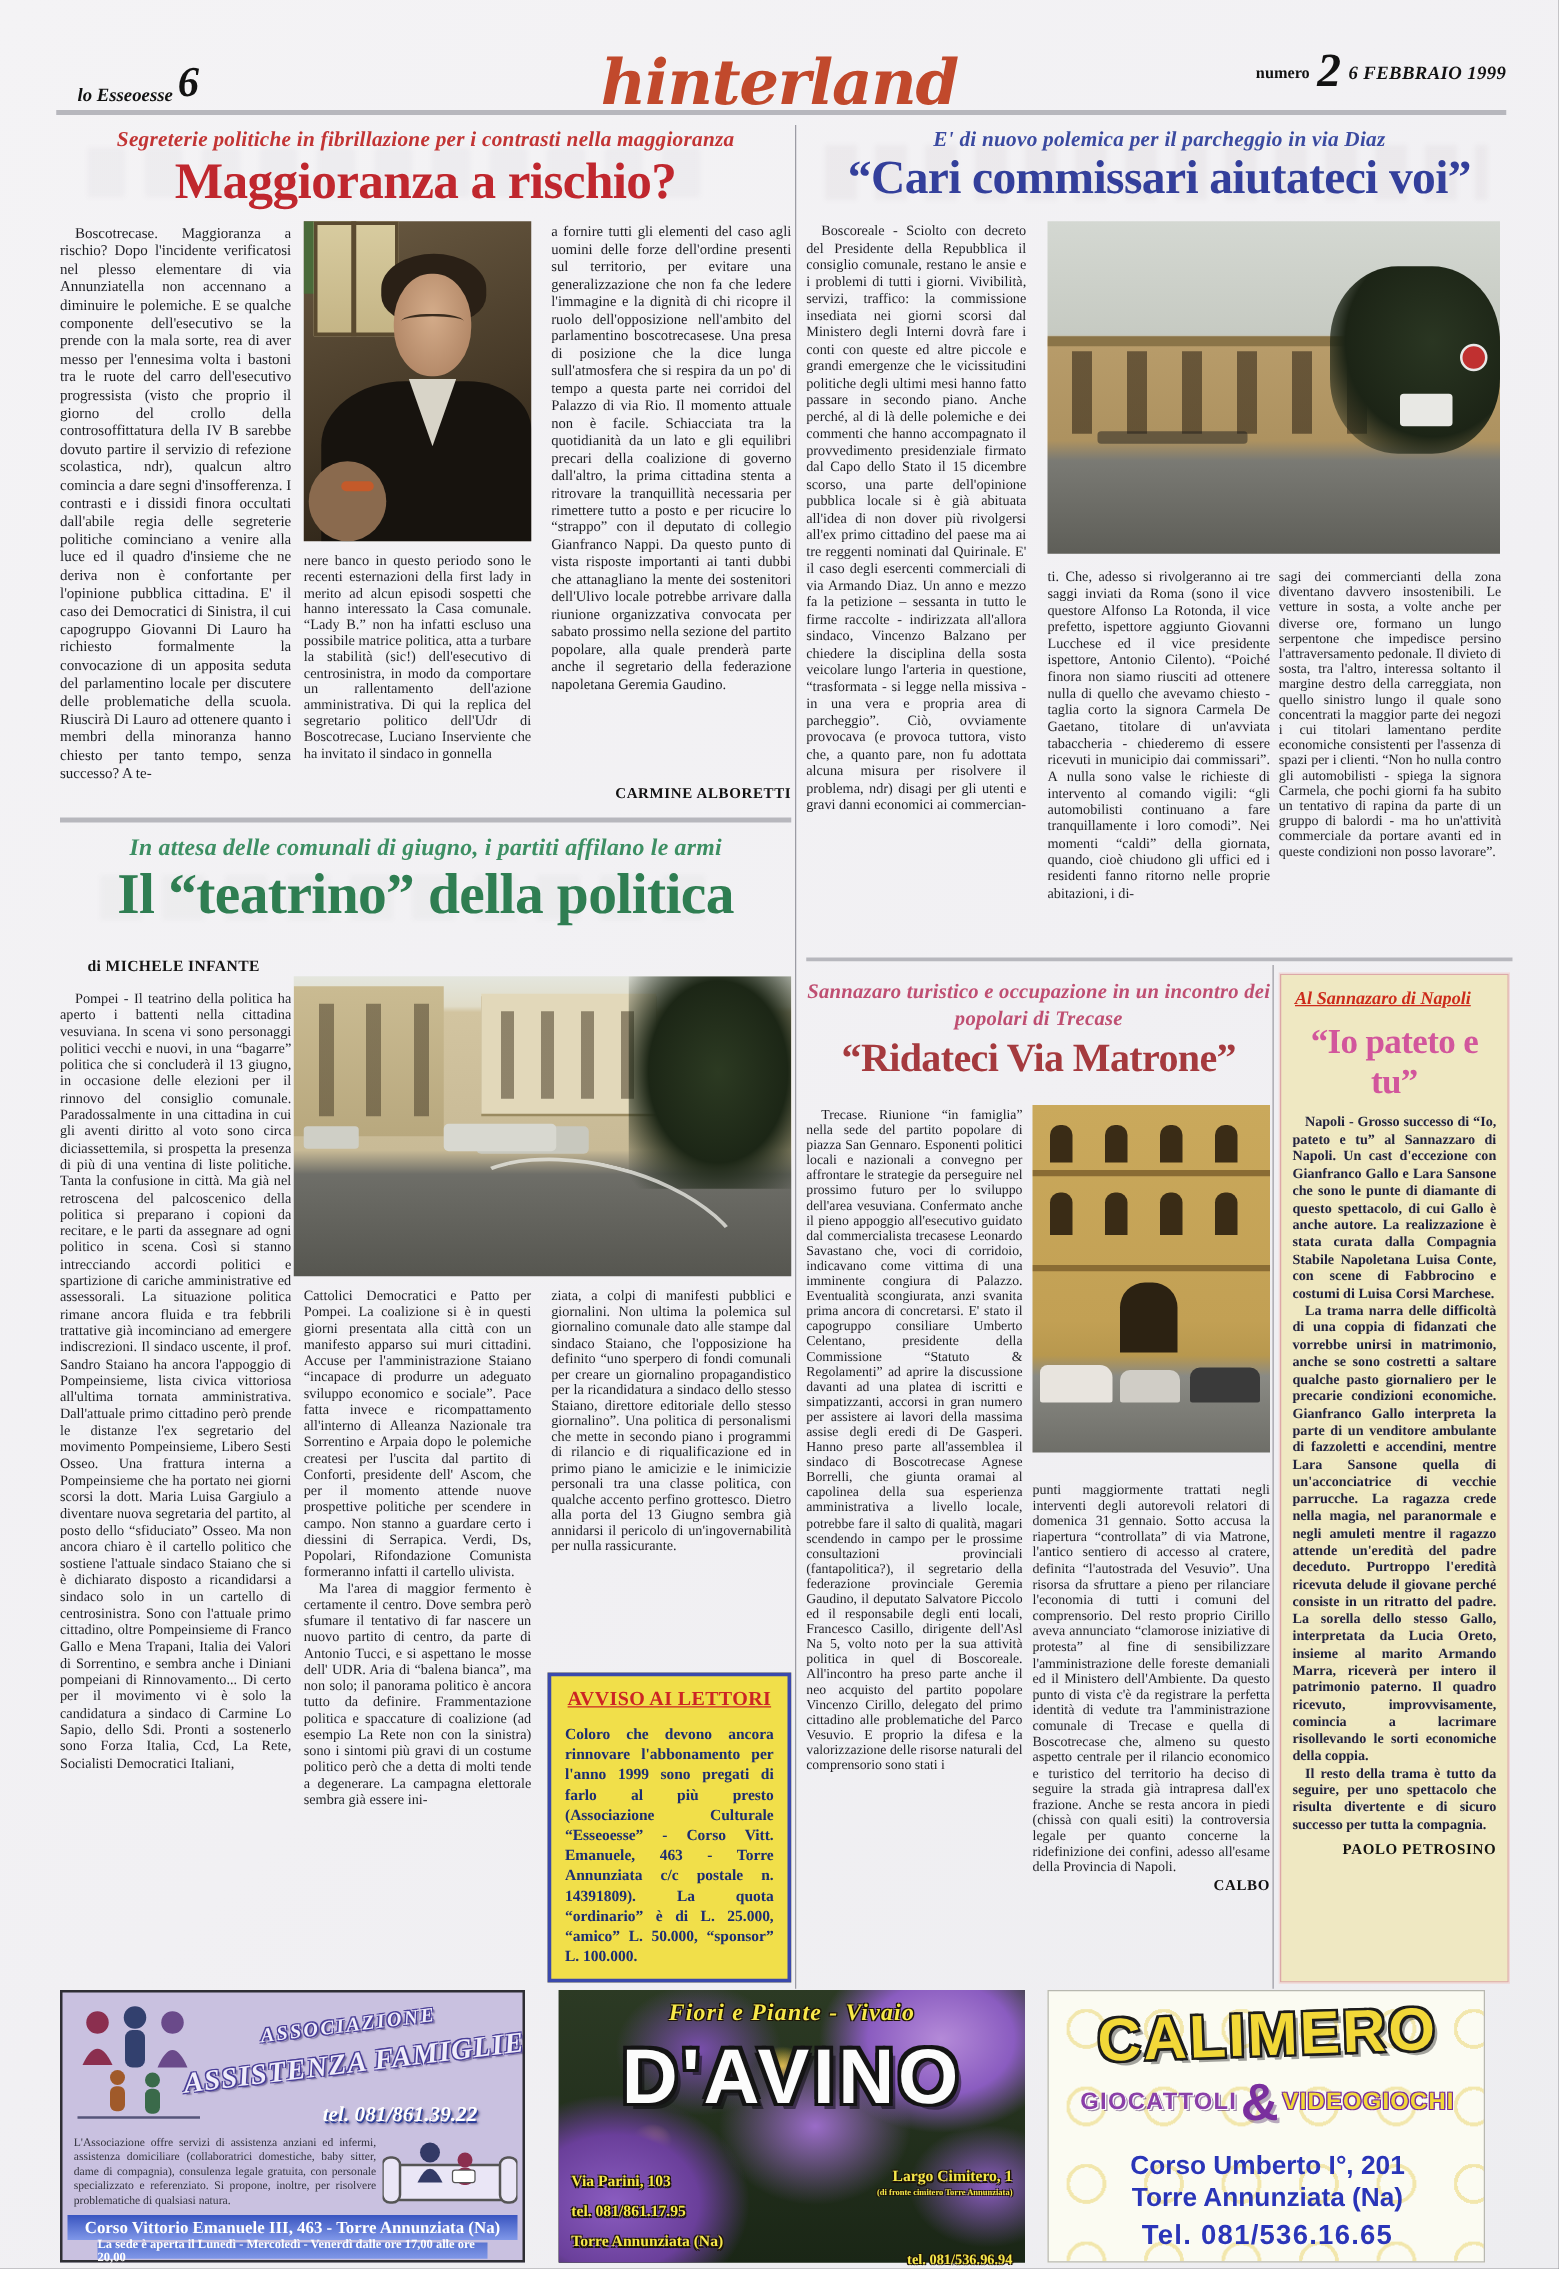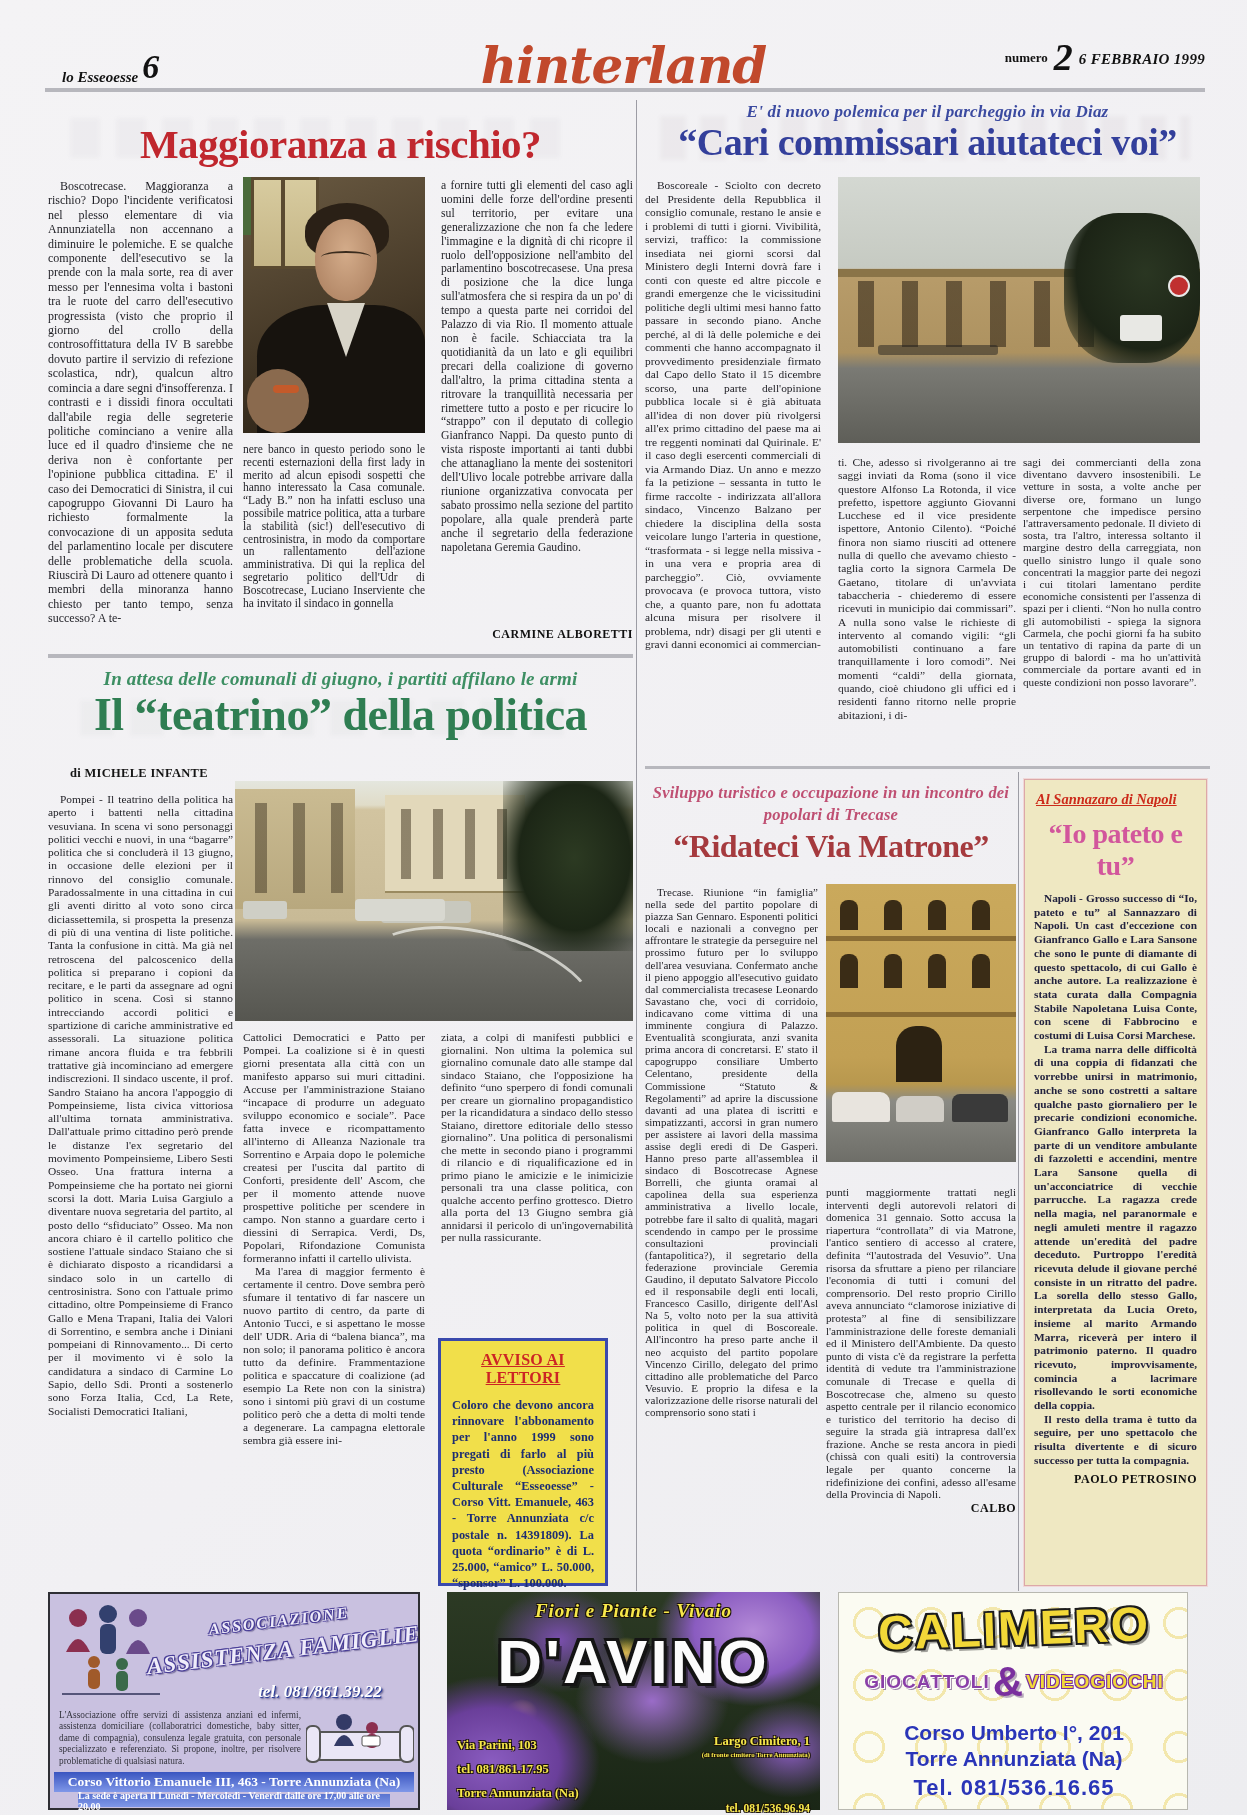--- a/index.html
+++ b/index.html
@@ -86,20 +86,21 @@
     <span class="lab">numero</span>
     <span class="num">2</span>
     <span class="date">6 FEBBRAIO 1999</span>
   </div>
   <div class="abs rule-h" style="left:45px;top:88px;width:1160px;height:4px;"></div>
 
   <div class="abs ghost" style="left:660px;top:116px;width:530px;height:44px;background:repeating-linear-gradient(90deg,rgba(110,85,95,.10) 0 26px,rgba(0,0,0,0) 26px 40px);"></div>
   <div class="abs ghost" style="left:70px;top:118px;width:490px;height:40px;background:repeating-linear-gradient(90deg,rgba(95,85,110,.08) 0 30px,rgba(0,0,0,0) 30px 46px);"></div>
   <div class="abs ghost" style="left:80px;top:700px;width:500px;height:36px;background:repeating-linear-gradient(90deg,rgba(90,110,95,.07) 0 34px,rgba(0,0,0,0) 34px 50px);"></div>
 
+  <div class="abs kicker" style="left:48px;top:102px;width:585px;font-size:17px;color:#c23434;">Segreterie politiche in fibrillazione per i contrasti nella maggioranza</div>
   <div class="abs headline" style="left:48px;top:124px;width:585px;font-size:41px;color:#c0272e;">Maggioranza a rischio?</div>
 
   <div class="abs photo" style="left:243px;top:177px;width:182px;height:256px;background:linear-gradient(160deg,#6a5a42 0%,#473a28 55%,#241c12 100%);">
     <div class="abs" style="left:0;top:0;width:44px;height:58px;background:#4a6a3a;"></div>
     <div class="abs" style="left:8px;top:0;width:68px;height:92px;background:linear-gradient(#d8cca0,#c4b485);box-shadow:inset 0 0 0 3px #5a4a30;"></div>
     <div class="abs" style="left:38px;top:0;width:4px;height:92px;background:#5a4a30;"></div>
     <div class="abs" style="left:62px;top:26px;width:84px;height:56px;background:#2a2016;border-radius:50% 50% 40% 40%;"></div>
     <div class="abs" style="left:72px;top:42px;width:62px;height:82px;background:radial-gradient(ellipse at 50% 40%,#d4ac8a,#a87c5c);border-radius:48%;"></div>
     <div class="abs" style="left:78px;top:74px;width:50px;height:10px;border-top:2px solid #3a2c1e;border-radius:50%;"></div>
     <div class="abs" style="left:14px;top:128px;width:168px;height:128px;background:#17130e;border-radius:40% 30% 0 0;"></div>
@@ -150,26 +151,26 @@
     <div class="abs" style="left:8px;top:120px;width:44px;height:18px;background:#cfcfc6;border-radius:3px;"></div>
   </div>
 
   <div class="abs body-col indent" style="left:48px;top:793px;width:185px;height:798px;font-size:11.4px;line-height:13.3px;">Pompei - Il teatrino della politica ha aperto i battenti nella cittadina vesuviana. In scena vi sono personaggi politici vecchi e nuovi, in una “bagarre” politica che si concluderà il 13 giugno, in occasione delle elezioni per il rinnovo del consiglio comunale. Paradossalmente in una cittadina in cui gli aventi diritto al voto sono circa diciassettemila, si prospetta la presenza di più di una ventina di liste politiche. Tanta la confusione in città. Ma già nel retroscena del palcoscenico della politica si preparano i copioni da recitare, e le parti da assegnare ad ogni politico in scena. Così si stanno intrecciando accordi politici e spartizione di cariche amministrative ed assessorali. La situazione politica rimane ancora fluida e tra febbrili trattative già incominciano ad emergere indiscrezioni. Il sindaco uscente, il prof. Sandro Staiano ha ancora l'appoggio di Pompeinsieme, lista civica vittoriosa all'ultima tornata amministrativa. Dall'attuale primo cittadino però prende le distanze l'ex segretario del movimento Pompeinsieme, Libero Sesti Osseo. Una frattura interna a Pompeinsieme che ha portato nei giorni scorsi la dott. Maria Luisa Gargiulo a diventare nuova segretaria del partito, al posto dello “sfiduciato” Osseo. Ma non ancora chiaro è il cartello politico che sostiene l'attuale sindaco Staiano che si è dichiarato disposto a ricandidarsi a sindaco solo in un cartello di centrosinistra. Sono con l'attuale primo cittadino, oltre Pompeinsieme di Franco Gallo e Mena Trapani, Italia dei Valori di Sorrentino, e sembra anche i Diniani pompeiani di Rinnovamento... Di certo per il movimento vi è solo la candidatura a sindaco di Carmine Lo Sapio, dello Sdi. Pronti a sostenerlo sono Forza Italia, Ccd, La Rete, Socialisti Democratici Italiani,</div>
   <div class="abs" style="left:243px;top:1031px;width:182px;height:560px;overflow:hidden;">
     <div class="body-col" style="font-size:11.4px;line-height:13px;">Cattolici Democratici e Patto per Pompei. La coalizione si è in questi giorni presentata alla città con un manifesto apparso sui muri cittadini. Accuse per l'amministrazione Staiano “incapace di produrre un adeguato sviluppo economico e sociale”. Pace fatta invece e ricompattamento all'interno di Alleanza Nazionale tra Sorrentino e Arpaia dopo le polemiche createsi per l'uscita dal partito di Conforti, presidente dell' Ascom, che per il momento attende nuove prospettive politiche per scendere in campo. Non stanno a guardare certo i diessini di Serrapica. Verdi, Ds, Popolari, Rifondazione Comunista formeranno infatti il cartello ulivista.</div>
     <div class="body-col" style="font-size:11.4px;line-height:13px;text-indent:12px;">Ma l'area di maggior fermento è certamente il centro. Dove sembra però sfumare il tentativo di far nascere un nuovo partito di centro, da parte di Antonio Tucci, e si aspettano le mosse dell' UDR. Aria di “balena bianca”, ma non solo; il panorama politico è ancora tutto da definire. Frammentazione politica e spaccature di coalizione (ad esempio La Rete non con la sinistra) sono i sintomi più gravi di un costume politico però che a detta di molti tende a degenerare. La campagna elettorale sembra già essere ini-</div>
   </div>
   <div class="abs body-col" style="left:441px;top:1031px;width:192px;height:298px;font-size:11.4px;line-height:12.5px;">ziata, a colpi di manifesti pubblici e giornalini. Non ultima la polemica sul giornalino comunale dato alle stampe dal sindaco Staiano, che l'opposizione ha definito “uno sperpero di fondi comunali per creare un giornalino propagandistico per la ricandidatura a sindaco dello stesso Staiano, direttore editoriale dello stesso giornalino”. Una politica di personalismi che mette in secondo piano i programmi di rilancio e di riqualificazione ed in primo piano le amicizie e le inimicizie personali tra una classe politica, con qualche accento perfino grottesco. Dietro alla porta del 13 Giugno sembra già annidarsi il pericolo di un'ingovernabilità per nulla rassicurante.</div>
 
-  <div class="abs avviso" style="left:438px;top:1338px;width:170px;height:248px;">
+  <div class="abs avviso" style="left:438px;top:1338px;width:195px;height:248px;">
     <div class="ttl">AVVISO AI LETTORI</div>
     <div class="txt">Coloro che devono ancora rinnovare l'abbonamento per l'anno 1999 sono pregati di farlo al più presto (Associazione Culturale “Esseoesse” - Corso Vitt. Emanuele, 463 - Torre Annunziata c/c postale n. 14391809). La quota “ordinario” è di L. 25.000, “amico” L. 50.000, “sponsor” L. 100.000.</div>
   </div>
 
-  <div class="abs kicker" style="left:645px;top:782px;width:372px;font-size:16.5px;line-height:1.35;color:#bf4f72;">Sviluppo turistico e occupazione in un incontro dei popolari di Trecase</div>
+  <div class="abs kicker" style="left:645px;top:782px;width:372px;font-size:16.5px;line-height:1.35;color:#bf4f72;">Sannazaro turistico e occupazione in un incontro dei popolari di Trecase</div>
   <div class="abs headline" style="left:645px;top:830px;width:372px;font-size:32px;color:#a53a3e;">“Ridateci Via Matrone”</div>
 
   <div class="abs photo" style="left:826px;top:884px;width:190px;height:278px;background:linear-gradient(#caa95c 0%,#c2a054 62%,#b8984e 72%,#8a8a84 78%,#6e6e68 100%);">
     <div class="abs" style="left:0;top:52px;width:190px;height:5px;background:#8a6c34;"></div>
     <div class="abs" style="left:0;top:128px;width:190px;height:5px;background:#8a6c34;"></div>
     <div class="abs" style="left:14px;top:16px;width:18px;height:30px;background:#3a2c16;border-radius:8px 8px 0 0;box-shadow:44px 0 0 #3a2c16,88px 0 0 #3a2c16,132px 0 0 #3a2c16;"></div>
     <div class="abs" style="left:14px;top:70px;width:18px;height:34px;background:#3a2c16;border-radius:8px 8px 0 0;box-shadow:44px 0 0 #3a2c16,88px 0 0 #3a2c16,132px 0 0 #3a2c16;"></div>
     <div class="abs" style="left:70px;top:142px;width:46px;height:56px;background:#2c2212;border-radius:20px 20px 0 0;"></div>
     <div class="abs" style="left:6px;top:208px;width:58px;height:30px;background:#e8e4de;border-radius:6px 10px 2px 2px;"></div>
     <div class="abs" style="left:70px;top:212px;width:48px;height:26px;background:#d0cdc6;border-radius:8px 8px 2px 2px;"></div>

